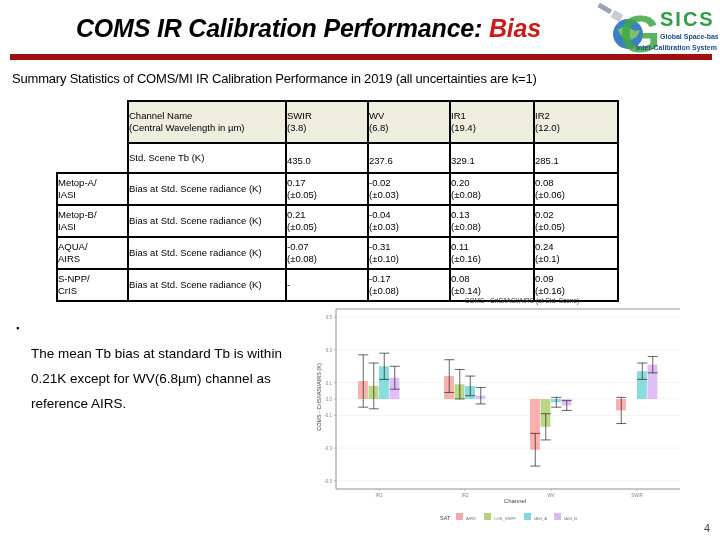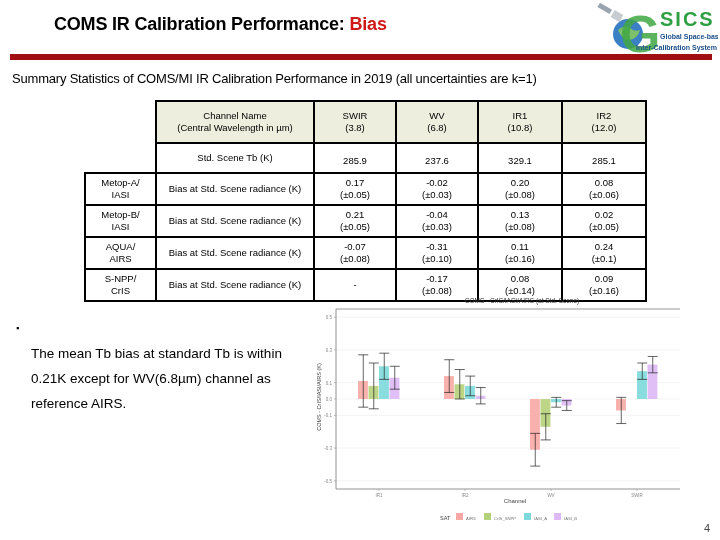--- a/index.html
+++ b/index.html
@@ -1,32 +1,32 @@
 <!DOCTYPE html>
 <html><head>
 <meta charset="utf-8">
 <style>
   html, body { margin: 0; padding: 0; }
   body {
     width: 720px; height: 540px; position: relative; overflow: hidden;
     background: #ffffff; font-family: "Liberation Sans", sans-serif; color: #000;
   }
   .title {
-    position: absolute; left: 54px; top: 14px;
-    font-size: 18px; font-weight: bold; letter-spacing: -0.2px; white-space: nowrap;
+    position: absolute; left: 76px; top: 14px;
+    font-size: 25px; font-weight: bold; letter-spacing: -0.2px; white-space: nowrap; font-style: italic;
   }
   .title .accent { color: #d01818; }
   .logo { position: absolute; left: 596px; top: 2px; width: 122px; height: 58px; }
   .rule { position: absolute; left: 10px; top: 54px; width: 702px; height: 6px; background: #a20f12; }
   .subtitle {
     position: absolute; left: 12px; top: 71px; font-size: 13px; white-space: nowrap; letter-spacing: -0.2px;
   }
   table.stats {
-    position: absolute; left: 84px; top: 100px;
-    border-collapse: collapse; font-size: 9.5px; text-align: center; line-height: 12px;
+    position: absolute; left: 56px; top: 100px;
+    border-collapse: collapse; font-size: 9.5px; text-align: left; line-height: 12px;
   }
   table.stats td { border: 2px solid #000; padding: 0; }
   table.stats td.blank { border: none; }
   table.stats tr.hdr td { background: #eeeedf; height: 40px; }
   table.stats tr.hdr td.blank { background: transparent; border-top: none; border-left: none; }
   table.stats tr.tb td { height: 28px; margin-left: 23px; }
   table.stats tr.tb td.blank { border: none; }
   table.stats tr.row td { height: 30px; }
   .c0 { width: 70px; } .c1 { width: 156px; } .c2 { width: 80px; } .c3 { width: 80px; } .c4 { width: 82px; } .c5 { width: 82px; }
   .tbval { padding-top: 6px; display: inline-block; }
@@ -72,31 +72,31 @@
     <td class="c2">
           <div>SWIR</div>
           <div>(3.8)</div>
         </td>
     <td class="c3">
           <div>WV</div>
           <div>(6.8)</div>
         </td>
     <td class="c4">
           <div>IR1</div>
-          <div>(10.8)</div>
+          <div>(19.4)</div>
         </td>
     <td class="c5">
           <div>IR2</div>
           <div>(12.0)</div>
         </td>
   </tr>
   <tr class="tb">
     <td class="blank"></td>
     <td>Std. Scene Tb (K)</td>
-    <td><span class="tbval">285.9</span></td>
+    <td><span class="tbval">435.0</span></td>
     <td><span class="tbval">237.6</span></td>
     <td><span class="tbval">329.1</span></td>
     <td><span class="tbval">285.1</span></td>
   </tr>
   <tr class="row">
     <td>
           <div>Metop-A/</div>
           <div>IASI</div>
         </td>
     <td>Bias at Std. Scene radiance (K)</td>

